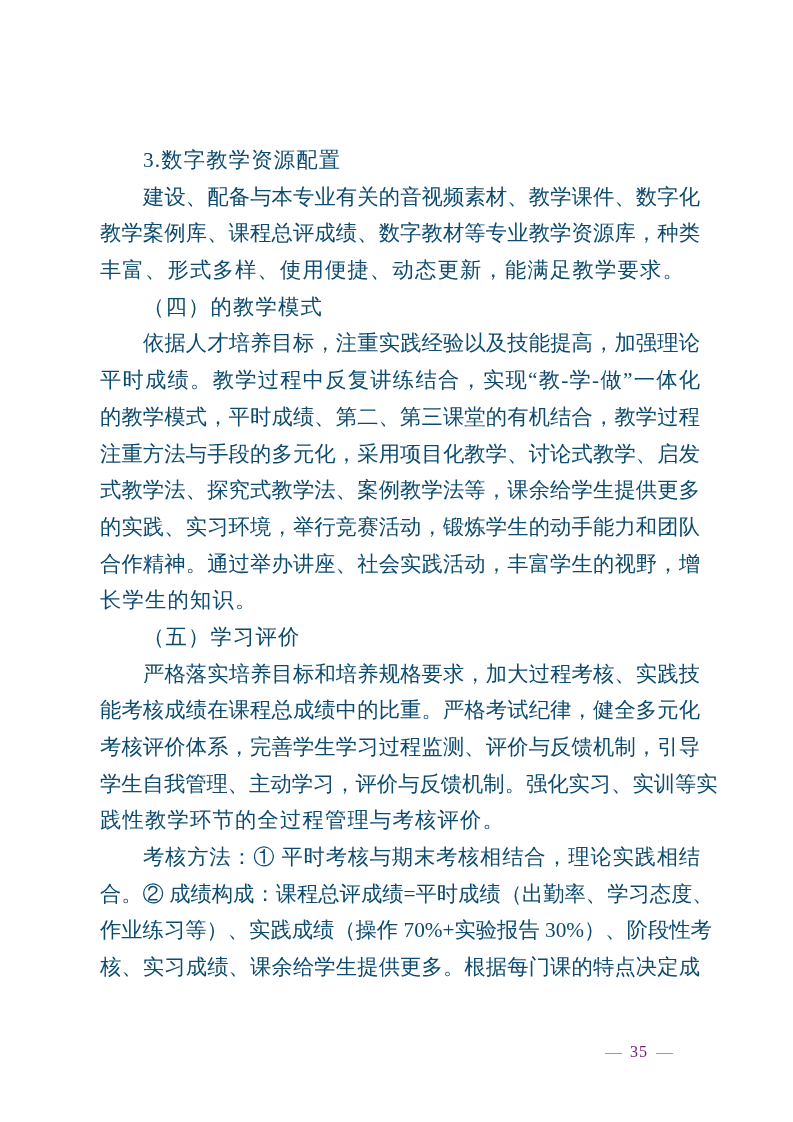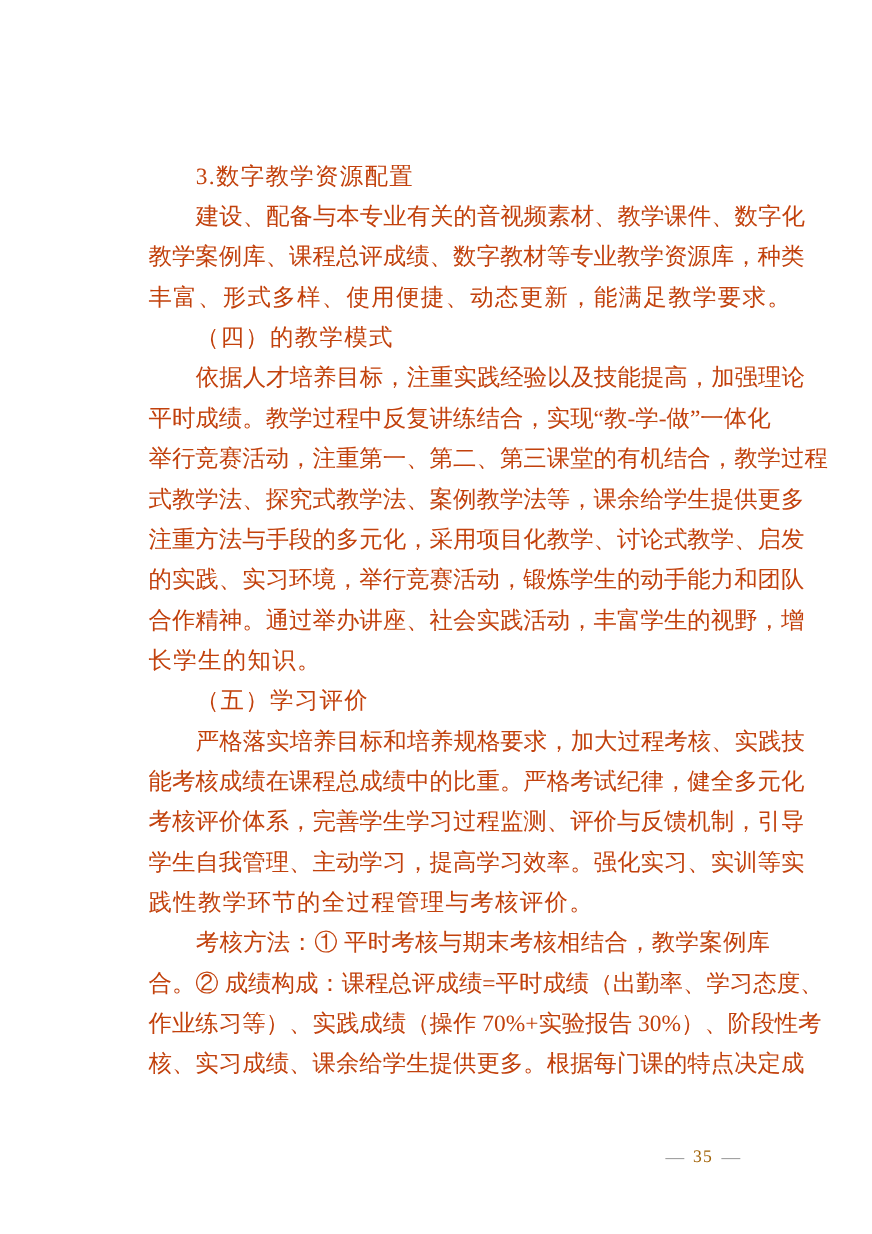--- a/index.html
+++ b/index.html
@@ -19,25 +19,24 @@
     .doc-body {
       position: absolute;
       left: 100px;
       top: 142px;
       width: 600px;
     }
     .text-line {
       height: 36.7px;
       line-height: 36.7px;
       font-size: 21.3px;
-      color: #c2410c;
+      color: #0c4a6e;
       font-family: "Liberation Serif", "DejaVu Serif", serif;
       white-space: nowrap;
       letter-spacing: 1.2px;
-      margin-left: 35px;
     }
     .text-line.fill {
       letter-spacing: normal;
       text-align: justify;
       text-align-last: justify;
     }
     .text-line.indent {
       text-indent: 43px;
     }
     .page-footer {
@@ -49,52 +48,52 @@
       align-items: center;
       gap: 8px;
       font-family: "Liberation Serif", "DejaVu Serif", serif;
     }
     .footer-dash {
       color: #8f8f8f;
       font-size: 17px;
       line-height: 20px;
     }
     .page-number {
-      color: #a16207;
+      color: #701a75;
       font-size: 16px;
       line-height: 20px;
       letter-spacing: 1px;
     }
   </style>
 </head>
 <body>
 
 <div class="doc-page">
 
   <div class="doc-body">
       <div class="text-line indent">3.数字教学资源配置</div>
       <div class="text-line indent fill">建设、配备与本专业有关的音视频素材、教学课件、数字化</div>
       <div class="text-line fill">教学案例库、课程总评成绩、数字教材等专业教学资源库，种类</div>
       <div class="text-line">丰富、形式多样、使用便捷、动态更新，能满足教学要求。</div>
       <div class="text-line indent">（四）的教学模式</div>
       <div class="text-line indent fill">依据人才培养目标，注重实践经验以及技能提高，加强理论</div>
       <div class="text-line fill">平时成绩。教学过程中反复讲练结合，实现“教-学-做”一体化</div>
-      <div class="text-line fill">举行竞赛活动，注重第一、第二、第三课堂的有机结合，教学过程</div>
+      <div class="text-line fill">的教学模式，平时成绩、第二、第三课堂的有机结合，教学过程</div>
+      <div class="text-line fill">注重方法与手段的多元化，采用项目化教学、讨论式教学、启发</div>
       <div class="text-line fill">式教学法、探究式教学法、案例教学法等，课余给学生提供更多</div>
-      <div class="text-line fill">注重方法与手段的多元化，采用项目化教学、讨论式教学、启发</div>
       <div class="text-line fill">的实践、实习环境，举行竞赛活动，锻炼学生的动手能力和团队</div>
       <div class="text-line fill">合作精神。通过举办讲座、社会实践活动，丰富学生的视野，增</div>
       <div class="text-line">长学生的知识。</div>
       <div class="text-line indent">（五）学习评价</div>
       <div class="text-line indent fill">严格落实培养目标和培养规格要求，加大过程考核、实践技</div>
       <div class="text-line fill">能考核成绩在课程总成绩中的比重。严格考试纪律，健全多元化</div>
       <div class="text-line fill">考核评价体系，完善学生学习过程监测、评价与反馈机制，引导</div>
-      <div class="text-line fill">学生自我管理、主动学习，提高学习效率。强化实习、实训等实</div>
+      <div class="text-line fill">学生自我管理、主动学习，评价与反馈机制。强化实习、实训等实</div>
       <div class="text-line">践性教学环节的全过程管理与考核评价。</div>
-      <div class="text-line indent fill">考核方法：① 平时考核与期末考核相结合，教学案例库</div>
+      <div class="text-line indent fill">考核方法：① 平时考核与期末考核相结合，理论实践相结</div>
       <div class="text-line fill">合。② 成绩构成：课程总评成绩=平时成绩（出勤率、学习态度、</div>
       <div class="text-line fill">作业练习等）、实践成绩（操作 70%+实验报告 30%）、阶段性考</div>
       <div class="text-line fill">核、实习成绩、课余给学生提供更多。根据每门课的特点决定成</div>
     </div>
 
   <div class="page-footer">
     <span class="footer-dash">—</span>
     <span class="page-number">35</span>
     <span class="footer-dash">—</span>
   </div>

